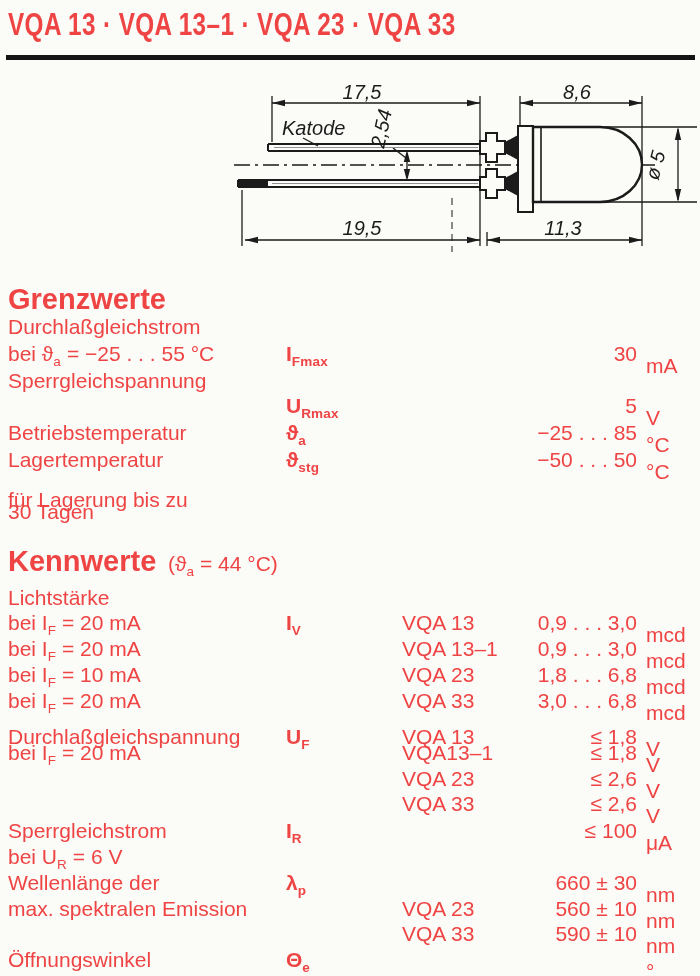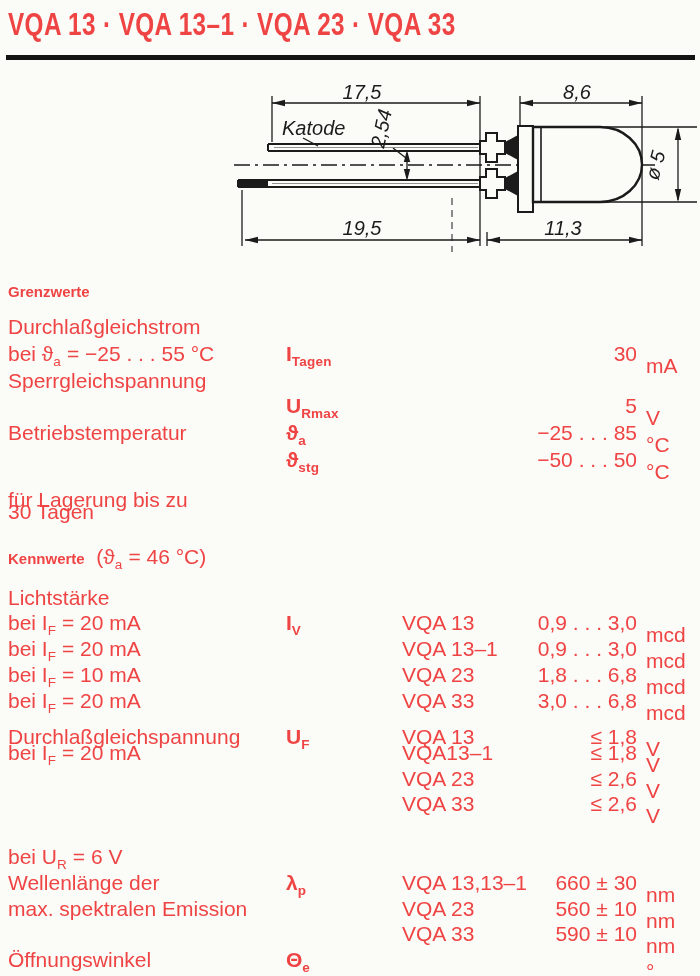--- a/index.html
+++ b/index.html
@@ -13,21 +13,21 @@
   .title {
     position:absolute; left:8px; top:6px;
     font-size:32px; font-weight:bold; white-space:pre;
     transform:scaleX(0.76); transform-origin:left top;
     letter-spacing:0.5px;
   }
   .rule { position:absolute; left:6px; top:55px; width:689px; height:5px; background:#141414; }
   svg { position:absolute; left:0; top:0; }
   .line { position:absolute; left:0; width:700px; height:26px; font-size:21px; }
   .line span { white-space:pre; }
-  .hd { font-weight:bold; font-size:15px; }
+  .hd { font-weight:bold; font-size:29px; }
   .cn { position:absolute; left:8px; }
   .cs { position:absolute; left:286px; font-weight:bold; }
   .ct { position:absolute; left:402px; }
   .cv { position:absolute; left:410px; width:227px; text-align:right; }
   .cu { position:absolute; left:646px;margin-top:12px; }
   .sb { font-size:13.5px; position:relative; top:4.5px; letter-spacing:0.2px; }
   .dimtxt { font-style:italic; font-size:20px; fill:#1b1b1b; }
 </style>
 </head>
 <body>
@@ -116,21 +116,21 @@
 
   <div class="line" style="top:283px">
     <span class="cn hd">Grenzwerte</span>
   </div>
 
   <div class="line" style="top:315px">
     <span class="cn">Durchlaßgleichstrom</span>
   </div>
   <div class="line" style="top:342px">
     <span class="cn"><span>bei </span><span>ϑ</span><span class="sb">a</span><span> = −25 . . . 55 °C</span></span>
-    <span class="cs"><span>I</span><span class="sb">Tagen</span></span>
+    <span class="cs"><span>I</span><span class="sb">Fmax</span></span>
     <span class="cv">30</span>
     <span class="cu">mA</span>
   </div>
 
   <div class="line" style="top:369px">
     <span class="cn">Sperrgleichspannung</span>
   </div>
   <div class="line" style="top:394px">
     <span class="cs"><span>U</span><span class="sb">Rmax</span></span>
     <span class="cv">5</span>
@@ -138,33 +138,34 @@
   </div>
 
   <div class="line" style="top:421px">
     <span class="cn">Betriebstemperatur</span>
     <span class="cs"><span>ϑ</span><span class="sb">a</span></span>
     <span class="cv">−25 . . . 85</span>
     <span class="cu">°C</span>
   </div>
 
   <div class="line" style="top:448px">
+    <span class="cn">Lagertemperatur</span>
     <span class="cs"><span>ϑ</span><span class="sb">stg</span></span>
     <span class="cv">−50 . . . 50</span>
     <span class="cu">°C</span>
   </div>
   <div class="line" style="top:488px">
     <span class="cn">für Lagerung bis zu</span>
   </div>
   <div class="line" style="top:500px">
     <span class="cn">30 Tagen</span>
   </div>
 
   <div class="line" style="top:545px">
-    <span class="cn"><span class="hd">Kennwerte</span><span>  (</span><span>ϑ</span><span class="sb">a</span><span> = 46 °C)</span></span>
+    <span class="cn"><span class="hd">Kennwerte</span><span>  (</span><span>ϑ</span><span class="sb">a</span><span> = 44 °C)</span></span>
   </div>
 
   <div class="line" style="top:586px">
     <span class="cn">Lichtstärke</span>
   </div>
   <div class="line" style="top:611px">
     <span class="cn"><span>bei </span><span>I</span><span class="sb">F</span><span> = 20 mA</span></span>
     <span class="cs"><span>I</span><span class="sb">V</span></span>
     <span class="ct">VQA 13</span>
     <span class="cv">0,9 . . . 3,0</span>
@@ -206,28 +207,33 @@
     <span class="ct">VQA 23</span>
     <span class="cv">≤ 2,6</span>
     <span class="cu">V</span>
   </div>
   <div class="line" style="top:792px">
     <span class="ct">VQA 33</span>
     <span class="cv">≤ 2,6</span>
     <span class="cu">V</span>
   </div>
 
+  <div class="line" style="top:819px">
+    <span class="cn">Sperrgleichstrom</span>
+    <span class="cs"><span>I</span><span class="sb">R</span></span>
+    <span class="cv">≤ 100</span>
+    <span class="cu">μA</span>
+  </div>
   <div class="line" style="top:845px">
     <span class="cn"><span>bei </span><span>U</span><span class="sb">R</span><span> = 6 V</span></span>
   </div>
 
   <div class="line" style="top:871px">
     <span class="cn">Wellenlänge der</span>
     <span class="cs"><span>λ</span><span class="sb">p</span></span>
-    <span class="ct">VQA 13,13–1</span>
     <span class="cv">660 ± 30</span>
     <span class="cu">nm</span>
   </div>
   <div class="line" style="top:897px">
     <span class="cn">max. spektralen Emission</span>
     <span class="ct">VQA 23</span>
     <span class="cv">560 ± 10</span>
     <span class="cu">nm</span>
   </div>
   <div class="line" style="top:922px">

